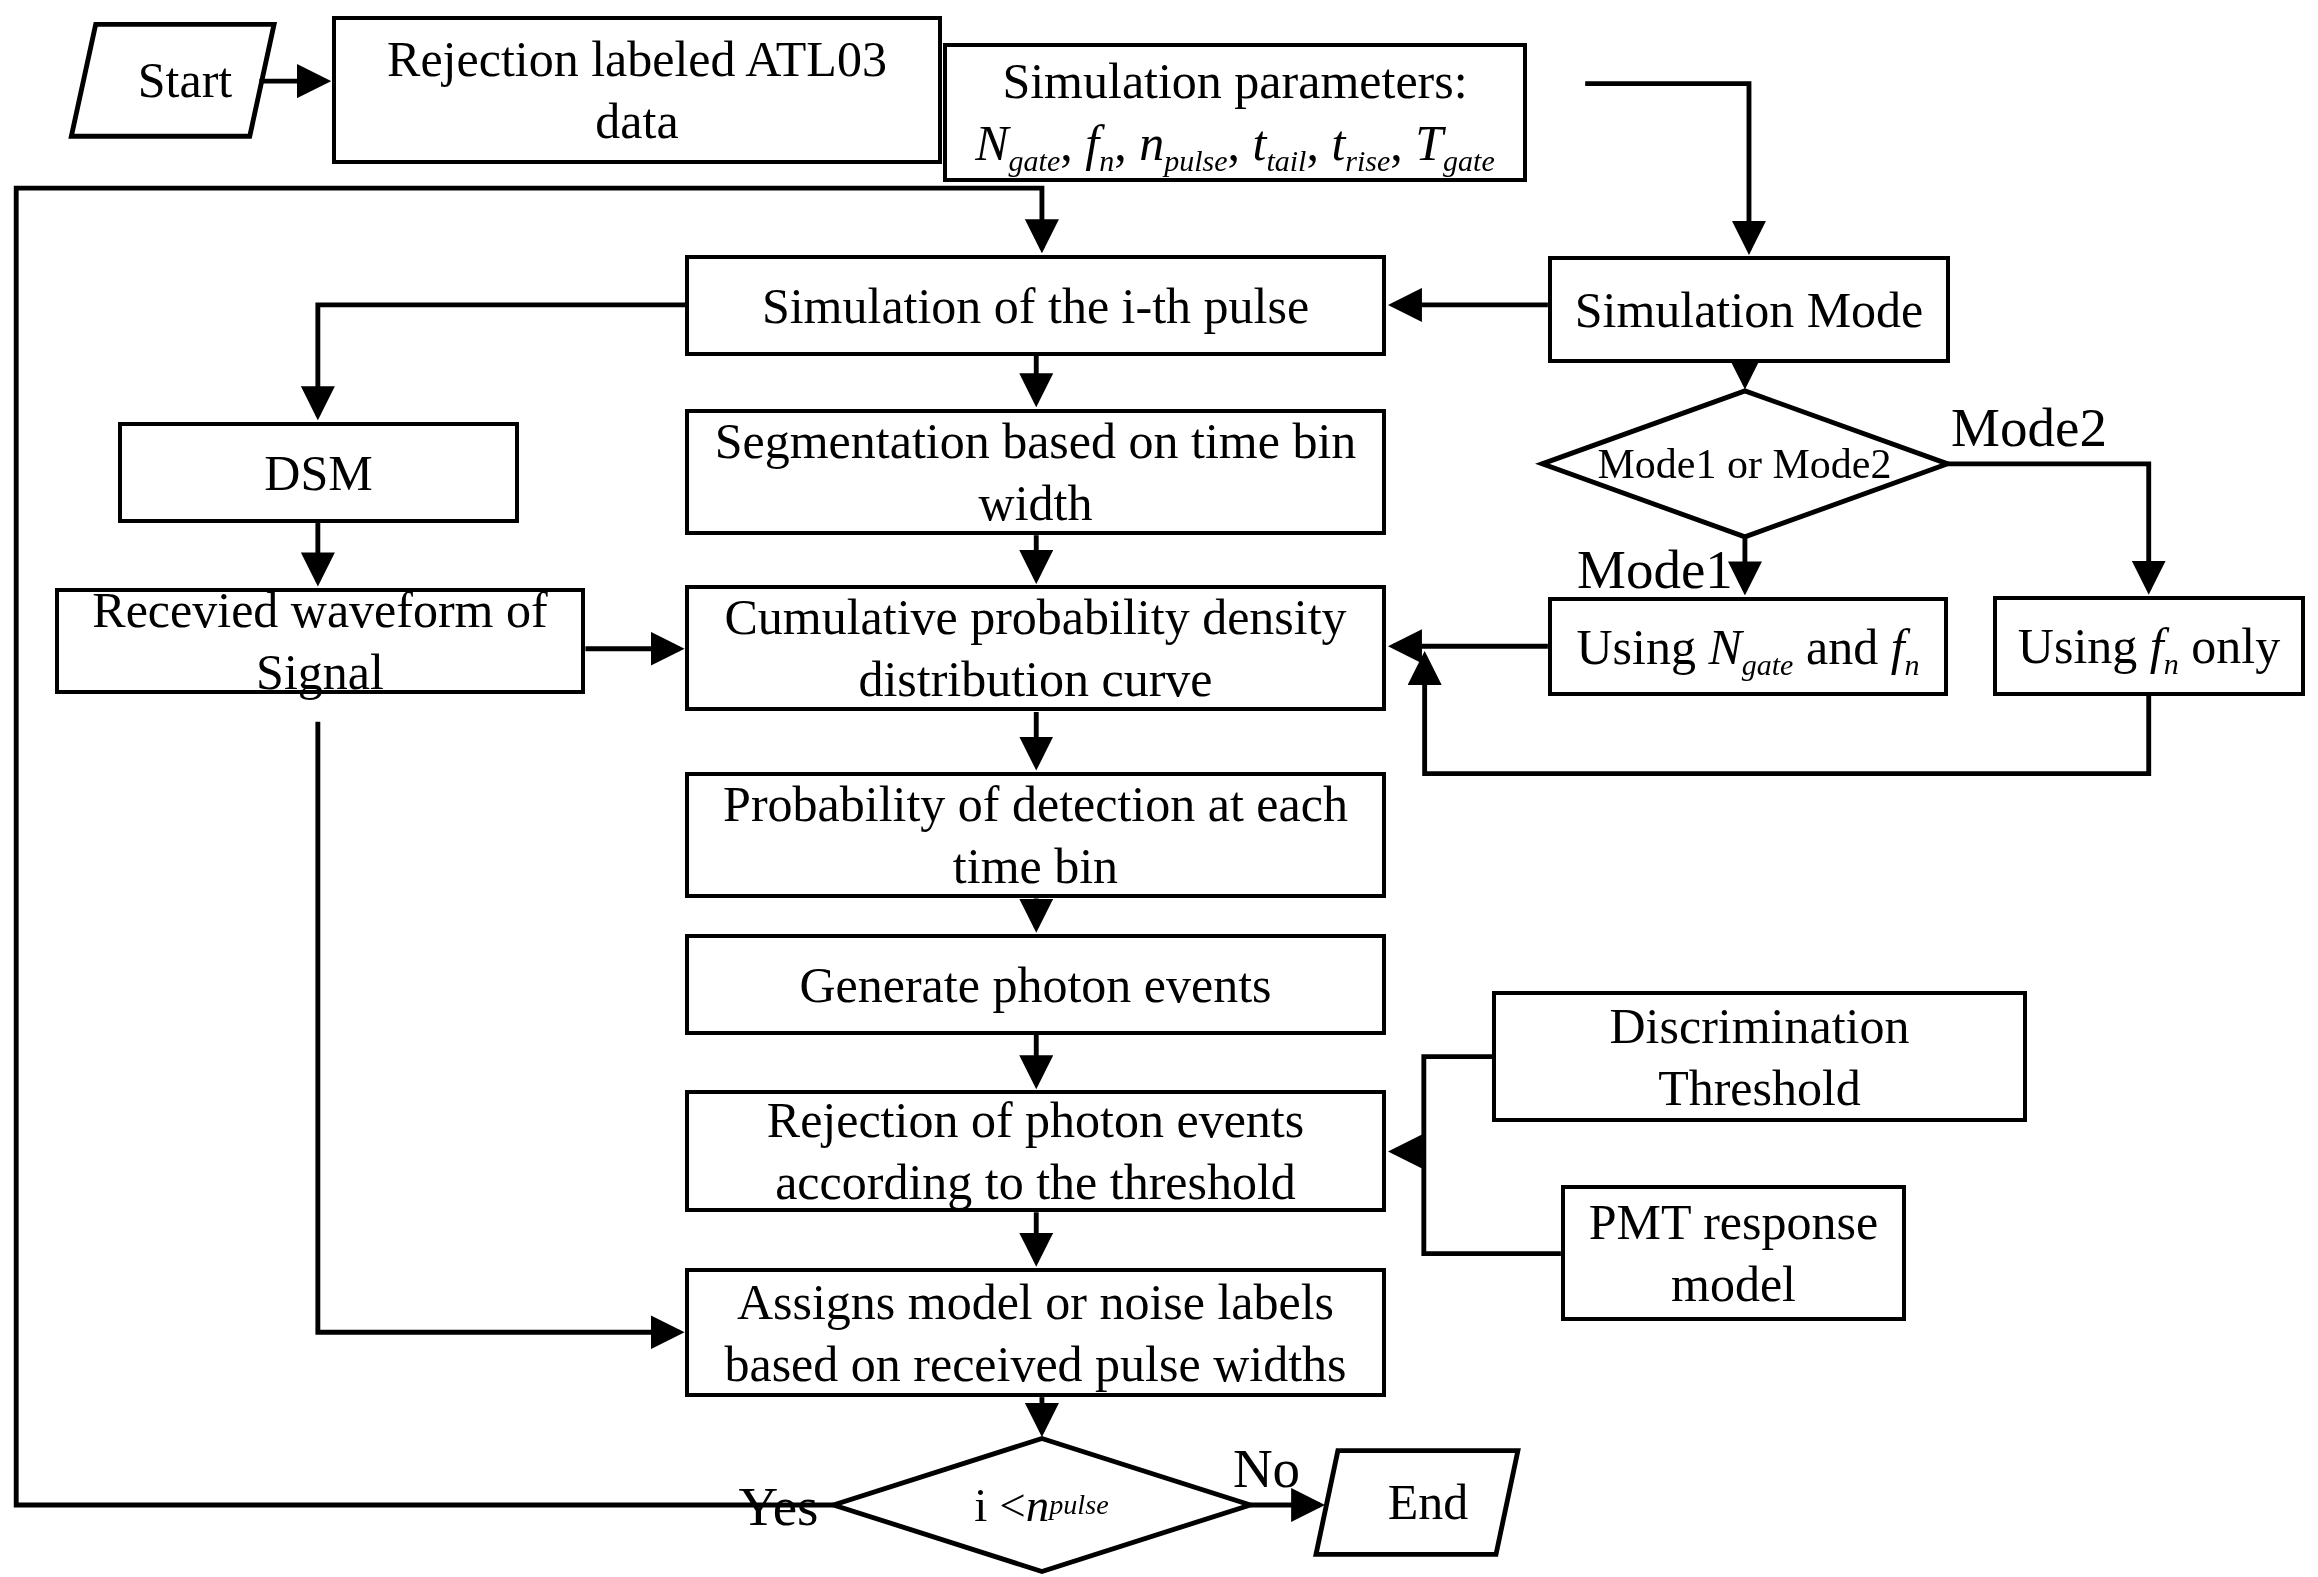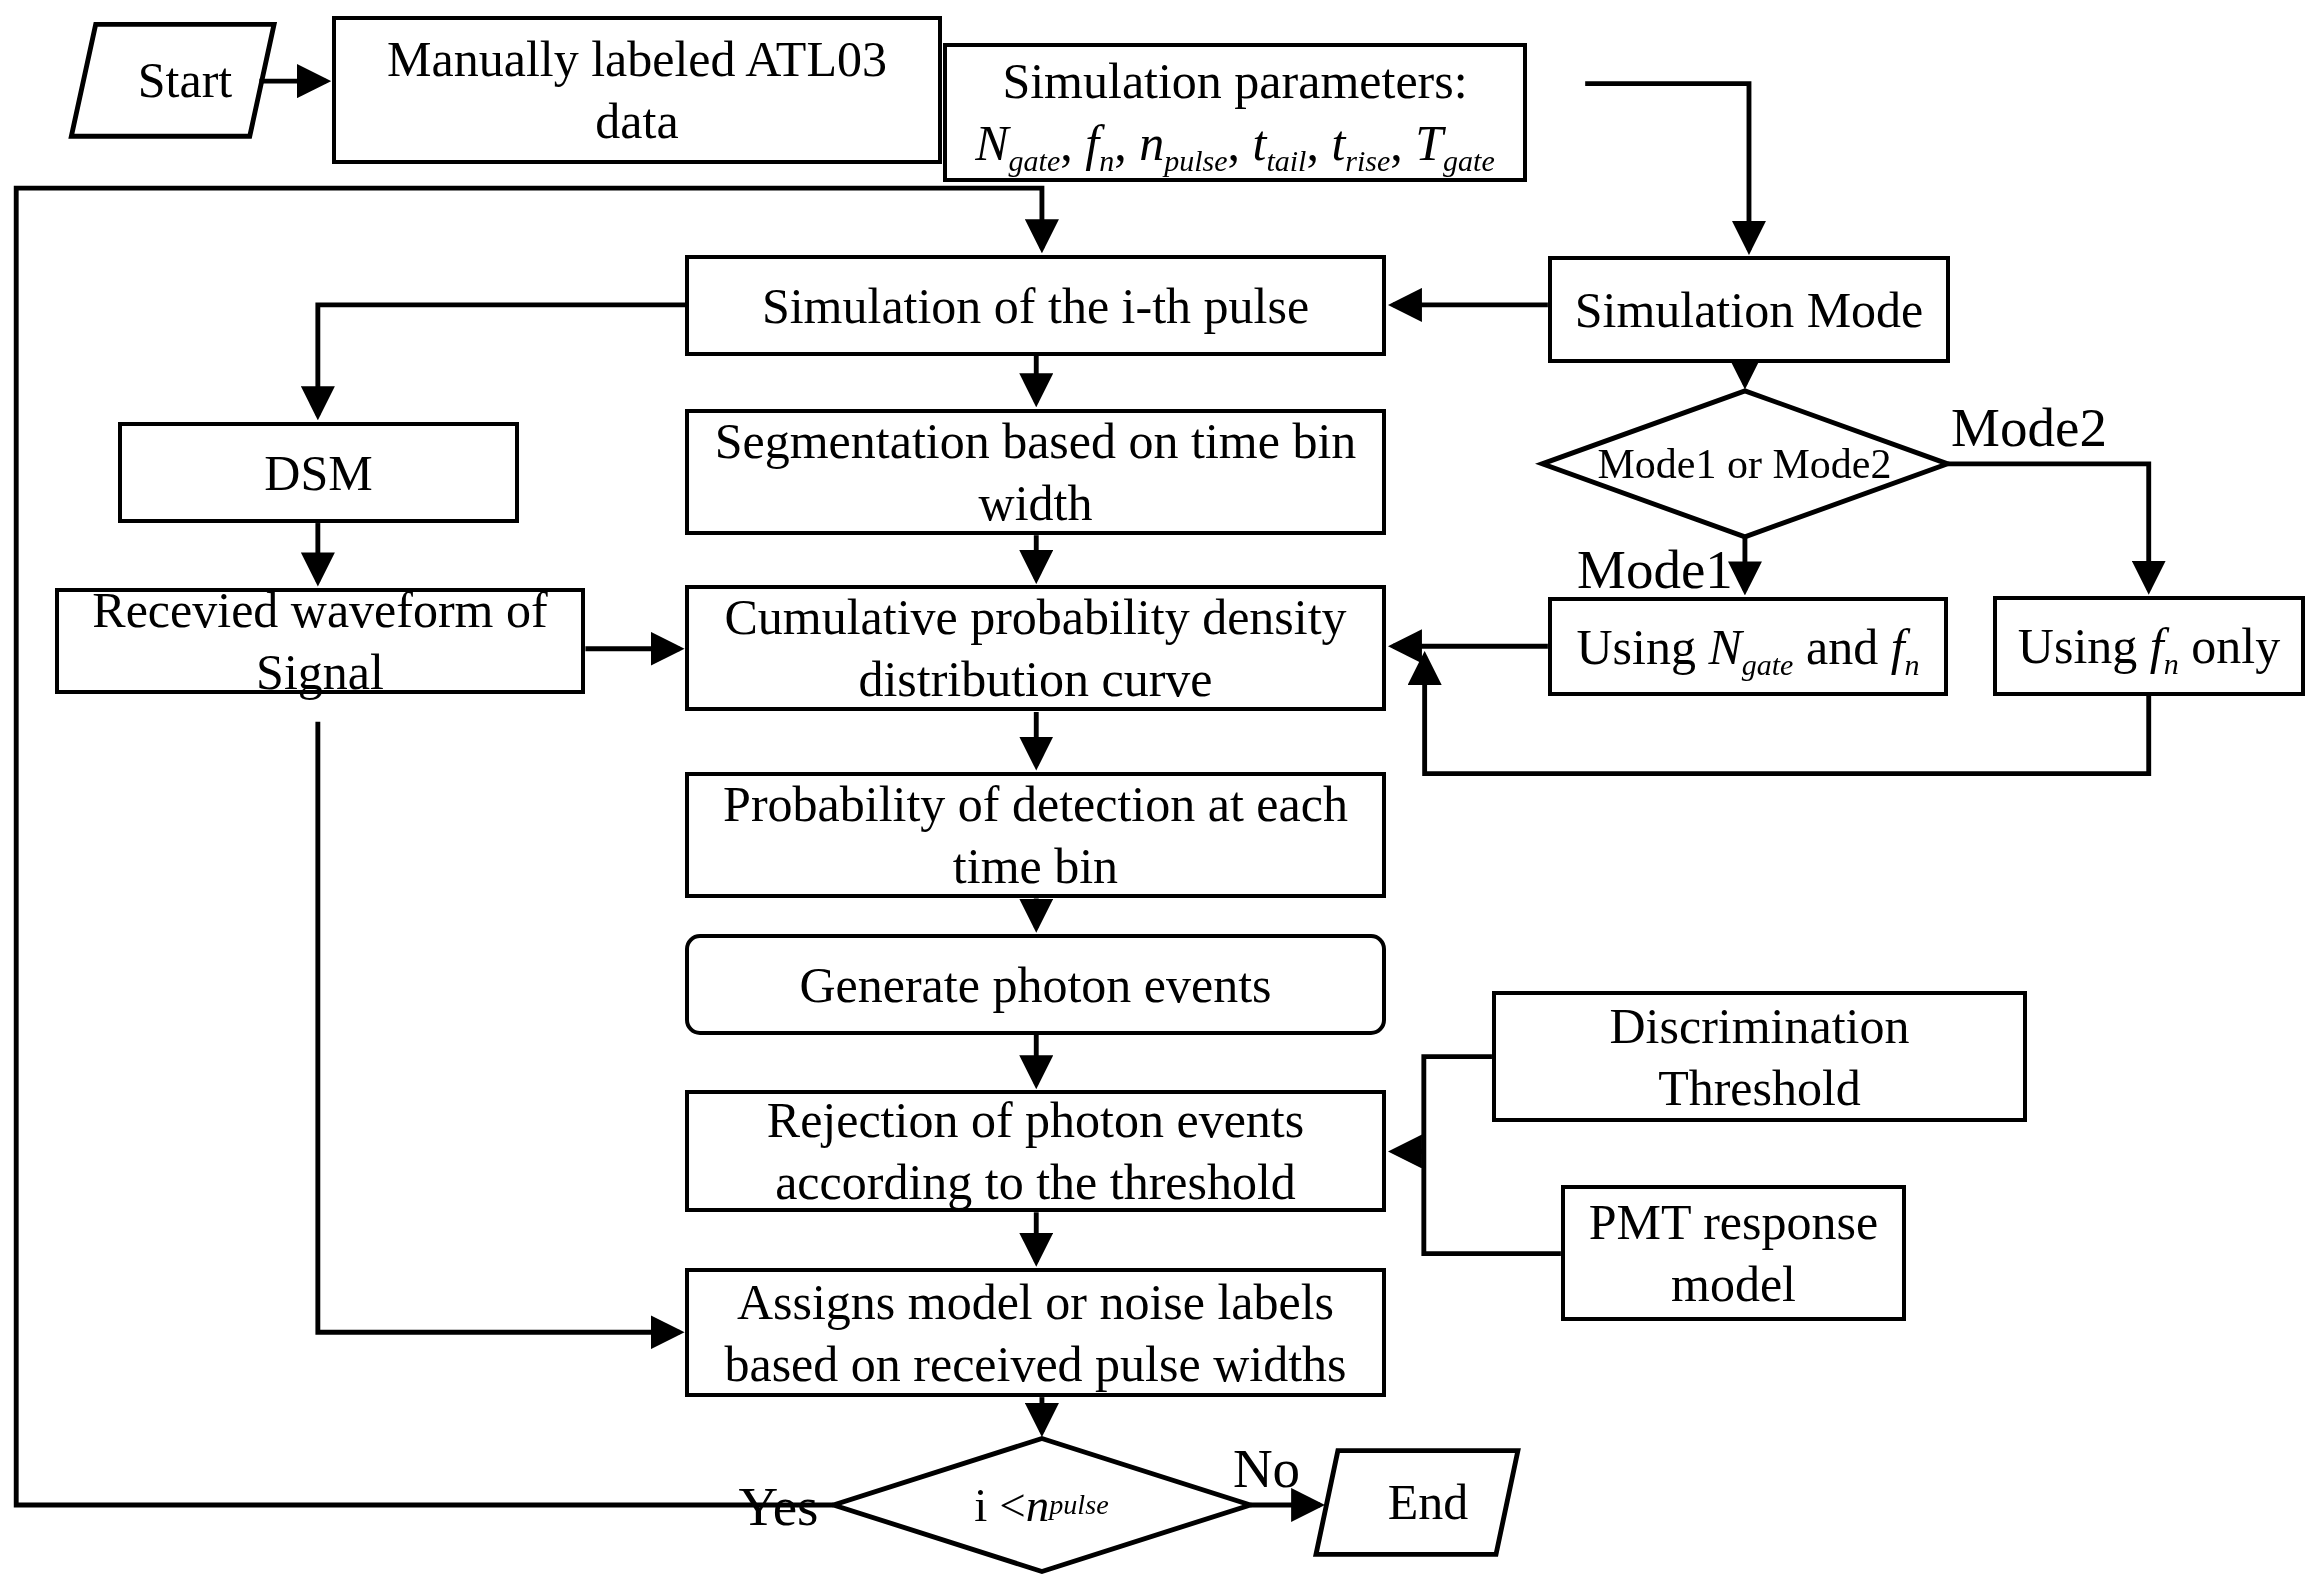--- a/index.html
+++ b/index.html
@@ -61,21 +61,21 @@
     <path class="edge" d="M1840,1303 H1756 V1546 H1925"></path>
     <path class="edge" d="M1756,1420 H1718" marker-end="url(#arrow)"></path>
   </svg>
 
   <div class="shape-label" style="left:96px;top:24px;width:178px;height:112px;">Start</div>
   <div class="shape-label" style="left:1338px;top:1450px;width:180px;height:104px;">End</div>
   <div class="shape-label" style="left:1542px;top:391px;width:405px;height:146px;font-size:42px;">Mode1 or Mode2</div>
   <div class="shape-label" style="left:833px;top:1438px;width:417px;height:133px;font-size:47px;">i &lt;<i>n</i><sub>pulse</sub></div>
 
   <div class="node" style="left:332px;top:16px;width:610px;height:148px;">
-    <div class="line">Manually labeled ATL03</div>
+    <div class="line">Rejection labeled ATL03</div>
     <div class="line">data</div>
   </div>
 
   <div class="node" style="left:943px;top:14.6px;width:584px;height:139px;margin-top:28px;">
     <div class="line">Simulation parameters:</div>
     <div class="line"><i>N</i><sub>gate</sub>, <i>f</i><sub>n</sub>, <i>n</i><sub>pulse</sub>, <i>t</i><sub>tail</sub>, <i>t</i><sub>rise</sub>, <i>T</i><sub>gate</sub></div>
   </div>
 
   <div class="node" style="left:685px;top:255px;width:701px;height:101px;">
     <div class="line">Simulation of the i-th pulse</div>
@@ -110,21 +110,21 @@
 
   <div class="node" style="left:1993px;top:596px;width:312px;height:100px;">
     <div class="line">Using <i>f</i><sub>n</sub> only</div>
   </div>
 
   <div class="node" style="left:685px;top:772px;width:701px;height:126px;">
     <div class="line">Probability of detection at each</div>
     <div class="line">time bin</div>
   </div>
 
-  <div class="node" style="left:685px;top:934px;width:701px;height:101px;border-radius:15px;">
+  <div class="node" style="left:685px;top:934px;width:701px;height:101px;">
     <div class="line">Generate photon events</div>
   </div>
 
   <div class="node" style="left:1492px;top:991px;width:535px;height:131px;">
     <div class="line">Discrimination</div>
     <div class="line">Threshold</div>
   </div>
 
   <div class="node" style="left:685px;top:1090px;width:701px;height:122px;">
     <div class="line">Rejection of photon events</div>

